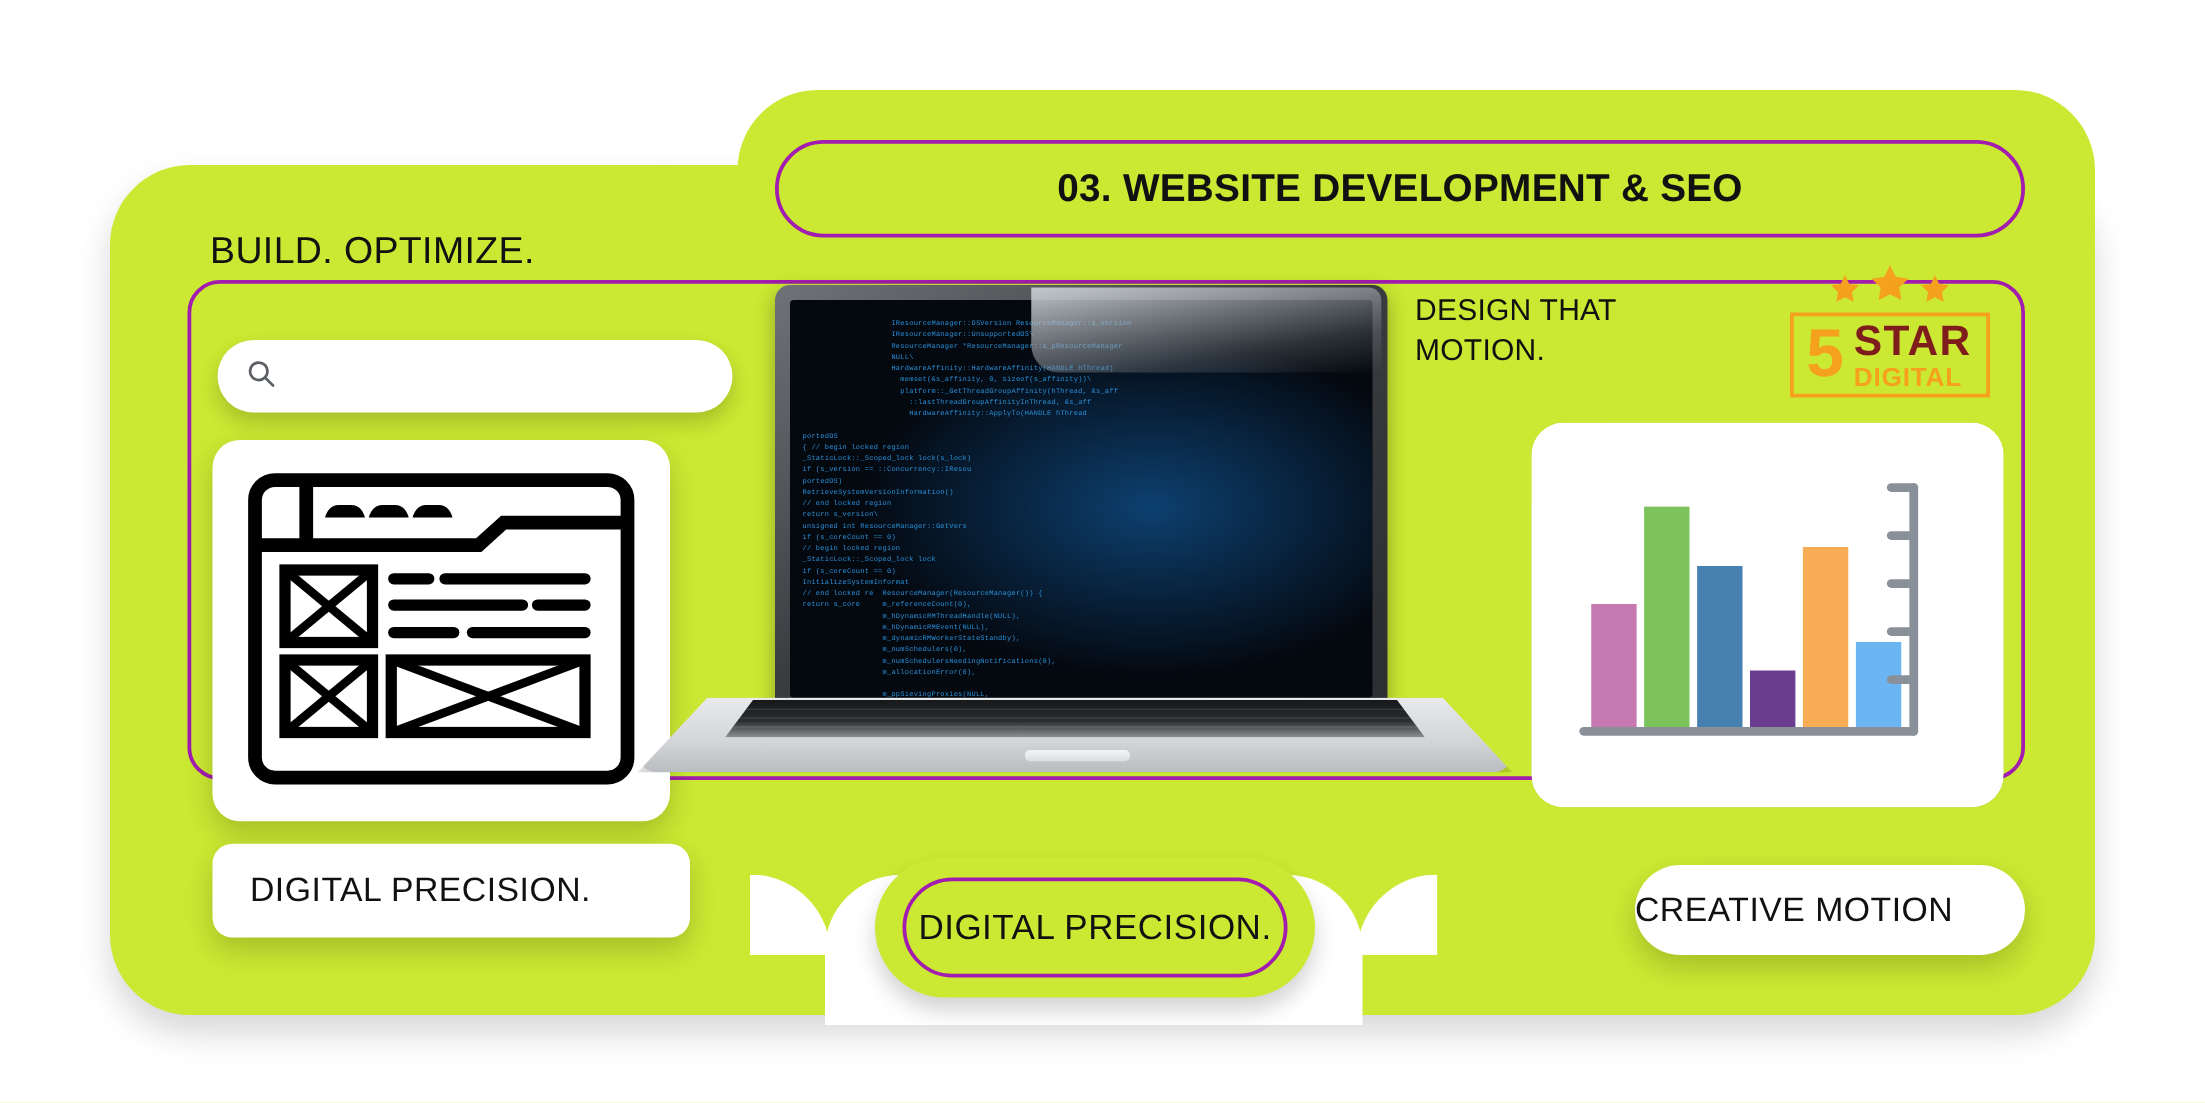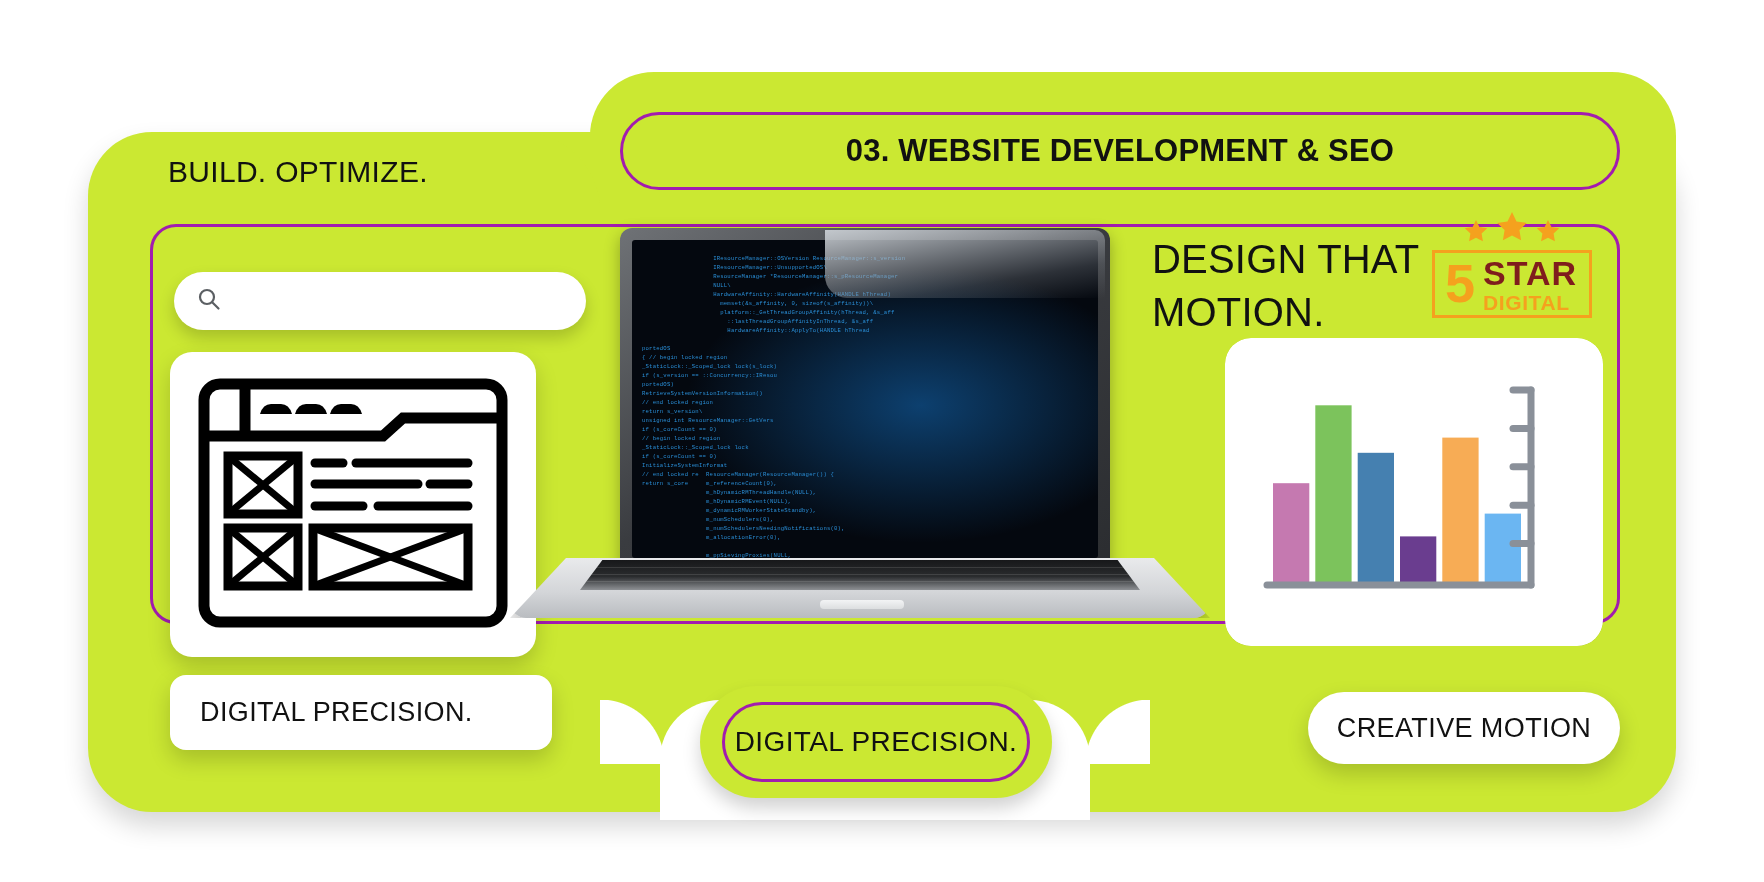--- a/index.html
+++ b/index.html
@@ -72,26 +72,26 @@
 
   #bottom-pill{
     left:722px; top:702px; width:308px; height:80px;
     --r:40px;
     display:flex; align-items:center; justify-content:center;
   }
   #bottom-pill .t{ font-size:28px; color:#111; letter-spacing:.4px; white-space:nowrap; }
 
   
   #kicker{
-    position:absolute; left:168px; top:155px;
+    position:absolute; left:168px; top:184px;
     font-size:30px; color:#111; letter-spacing:.3px; white-space:nowrap;
   }
   #design-text{
     position:absolute; left:1132px; top:233px;
-    font-size:40px; color:#111; line-height:1.32; letter-spacing:.2px;margin-left:20px;
+    font-size:24px; color:#111; line-height:1.32; letter-spacing:.2px;
   }
 
   
   #search-bar{
     position:absolute; left:174px; top:272px; width:412px; height:58px;
     background:#fff; border-radius:29px;
     box-shadow:0 8px 16px rgba(0,0,0,.18);
     display:flex; align-items:center; padding-left:22px; gap:10px;
   }
   #search-bar .ph{ font-size:17px; color:#9a9a9a; }
@@ -114,21 +114,21 @@
   }
 
   #label-dp{
     left:170px; top:675px; width:382px; height:75px; border-radius:16px;
     display:flex; align-items:center; padding-left:30px;
   }
   #label-dp .t{ font-size:27px; color:#111; letter-spacing:.4px; }
 
   #label-cm{
     left:1308px; top:692px; width:312px; height:72px; border-radius:36px;
-    display:flex; align-items:center; justify-content:center;
+    display:flex; align-items:center; 
   }
   #label-cm .t{ font-size:27px; color:#111; letter-spacing:.4px; }
 
   
   #rating-badge{ position:absolute; left:1432px; top:228px; width:160px; height:90px; }
   #rating-badge .stars{ position:absolute; left:22px; top:-16px; width:116px; height:34px; }
   #rating-box{
     position:absolute; left:0; top:22px; width:160px; height:68px;
     border:3px solid #F5A11E;
     display:flex; align-items:center;

